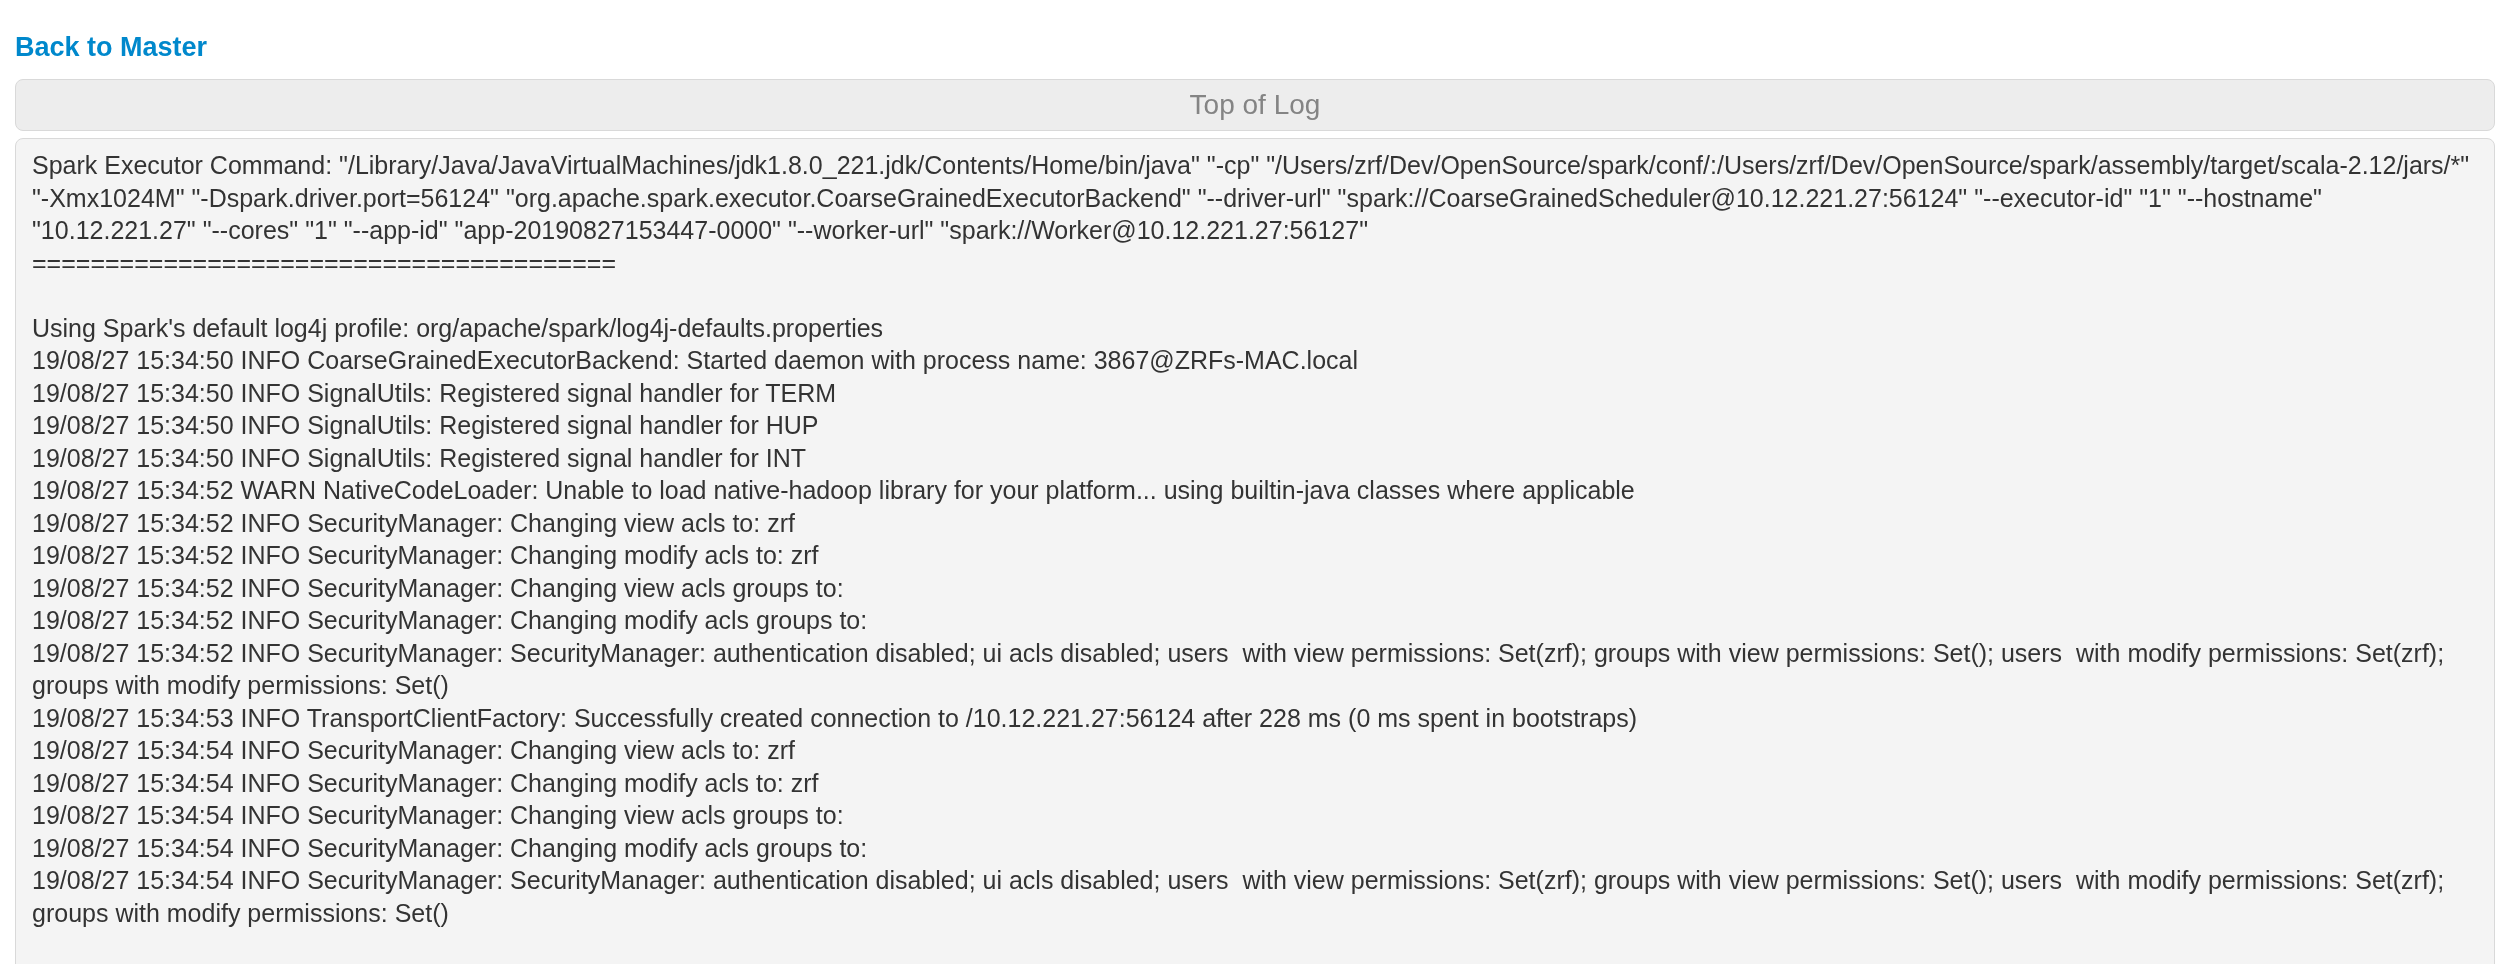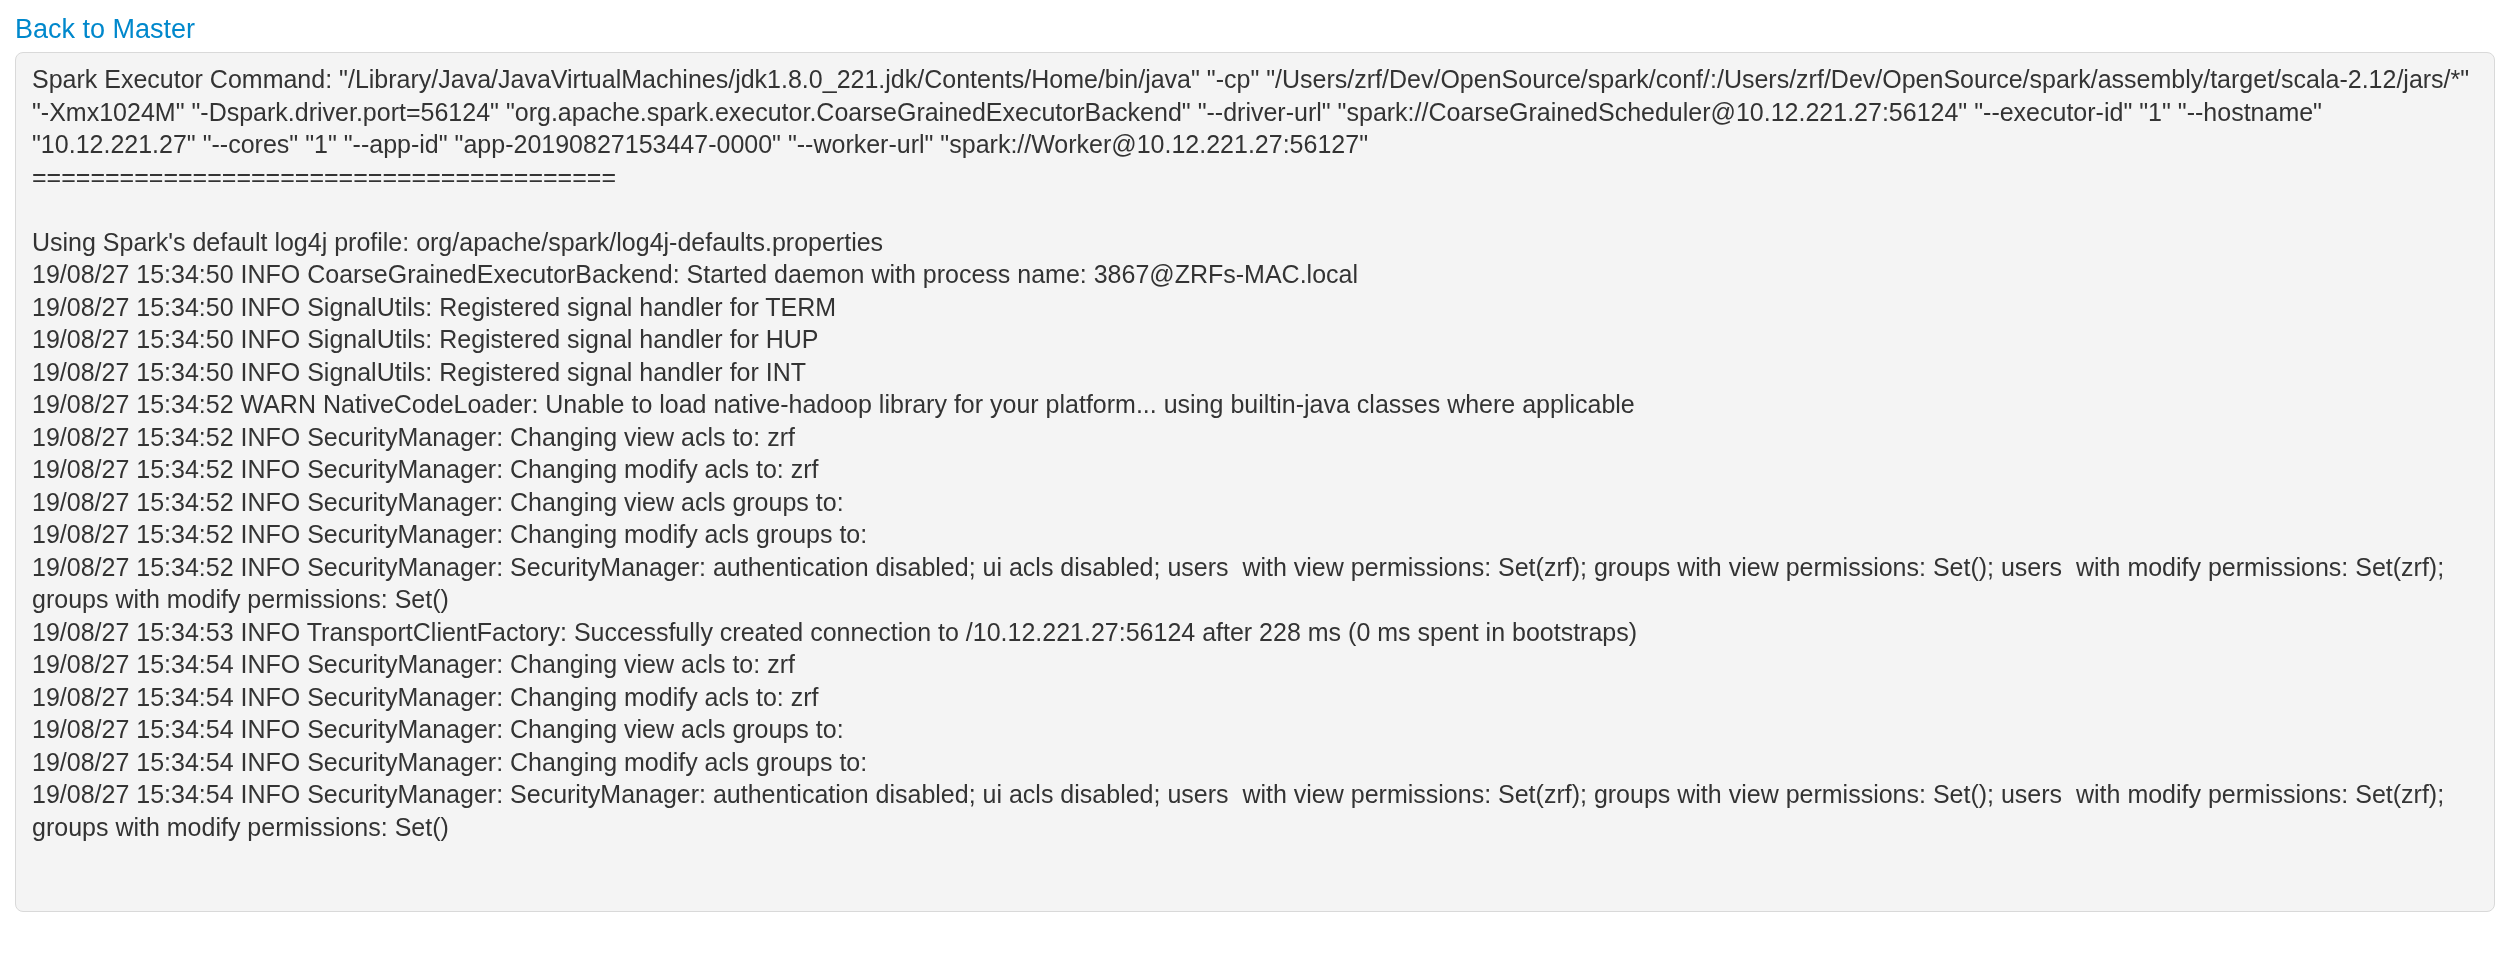--- a/index.html
+++ b/index.html
@@ -14,23 +14,23 @@
     height: 964px;
     overflow: hidden;
     position: relative;
   }
   .page {
     width: 100%;
     height: 100%;
   }
   .back-link {
     display: inline-block;
-    margin: 14px 0 0 15px;
+    margin: 32px 0 0 15px;
     font-size: 27px;
-    font-weight: 400;
+    font-weight: 700;
     color: #0088cc;
     text-decoration: none;
     cursor: pointer;
   }
   .byte-summary {
     margin: 24px 0 0 15px;
     font-size: 29px;
     font-weight: 600;
     color: #2f2f2f;
   }
@@ -62,20 +62,23 @@
   }
 </style>
 </head>
 <body>
 
 <div class="page">
 
   <a href="#" class="back-link">Back to Master</a>
 
 
+  <div class="log-header">
+    <span>Top of Log</span>
+  </div>
 
   <pre class="log-content">Spark Executor Command: "/Library/Java/JavaVirtualMachines/jdk1.8.0_221.jdk/Contents/Home/bin/java" "-cp" "/Users/zrf/Dev/OpenSource/spark/conf/:/Users/zrf/Dev/OpenSource/spark/assembly/target/scala-2.12/jars/*" "-Xmx1024M" "-Dspark.driver.port=56124" "org.apache.spark.executor.CoarseGrainedExecutorBackend" "--driver-url" "spark://CoarseGrainedScheduler@10.12.221.27:56124" "--executor-id" "1" "--hostname" "10.12.221.27" "--cores" "1" "--app-id" "app-20190827153447-0000" "--worker-url" "spark://Worker@10.12.221.27:56127"
 ========================================
 
 Using Spark's default log4j profile: org/apache/spark/log4j-defaults.properties
 19/08/27 15:34:50 INFO CoarseGrainedExecutorBackend: Started daemon with process name: 3867@ZRFs-MAC.local
 19/08/27 15:34:50 INFO SignalUtils: Registered signal handler for TERM
 19/08/27 15:34:50 INFO SignalUtils: Registered signal handler for HUP
 19/08/27 15:34:50 INFO SignalUtils: Registered signal handler for INT
 19/08/27 15:34:52 WARN NativeCodeLoader: Unable to load native-hadoop library for your platform... using builtin-java classes where applicable

